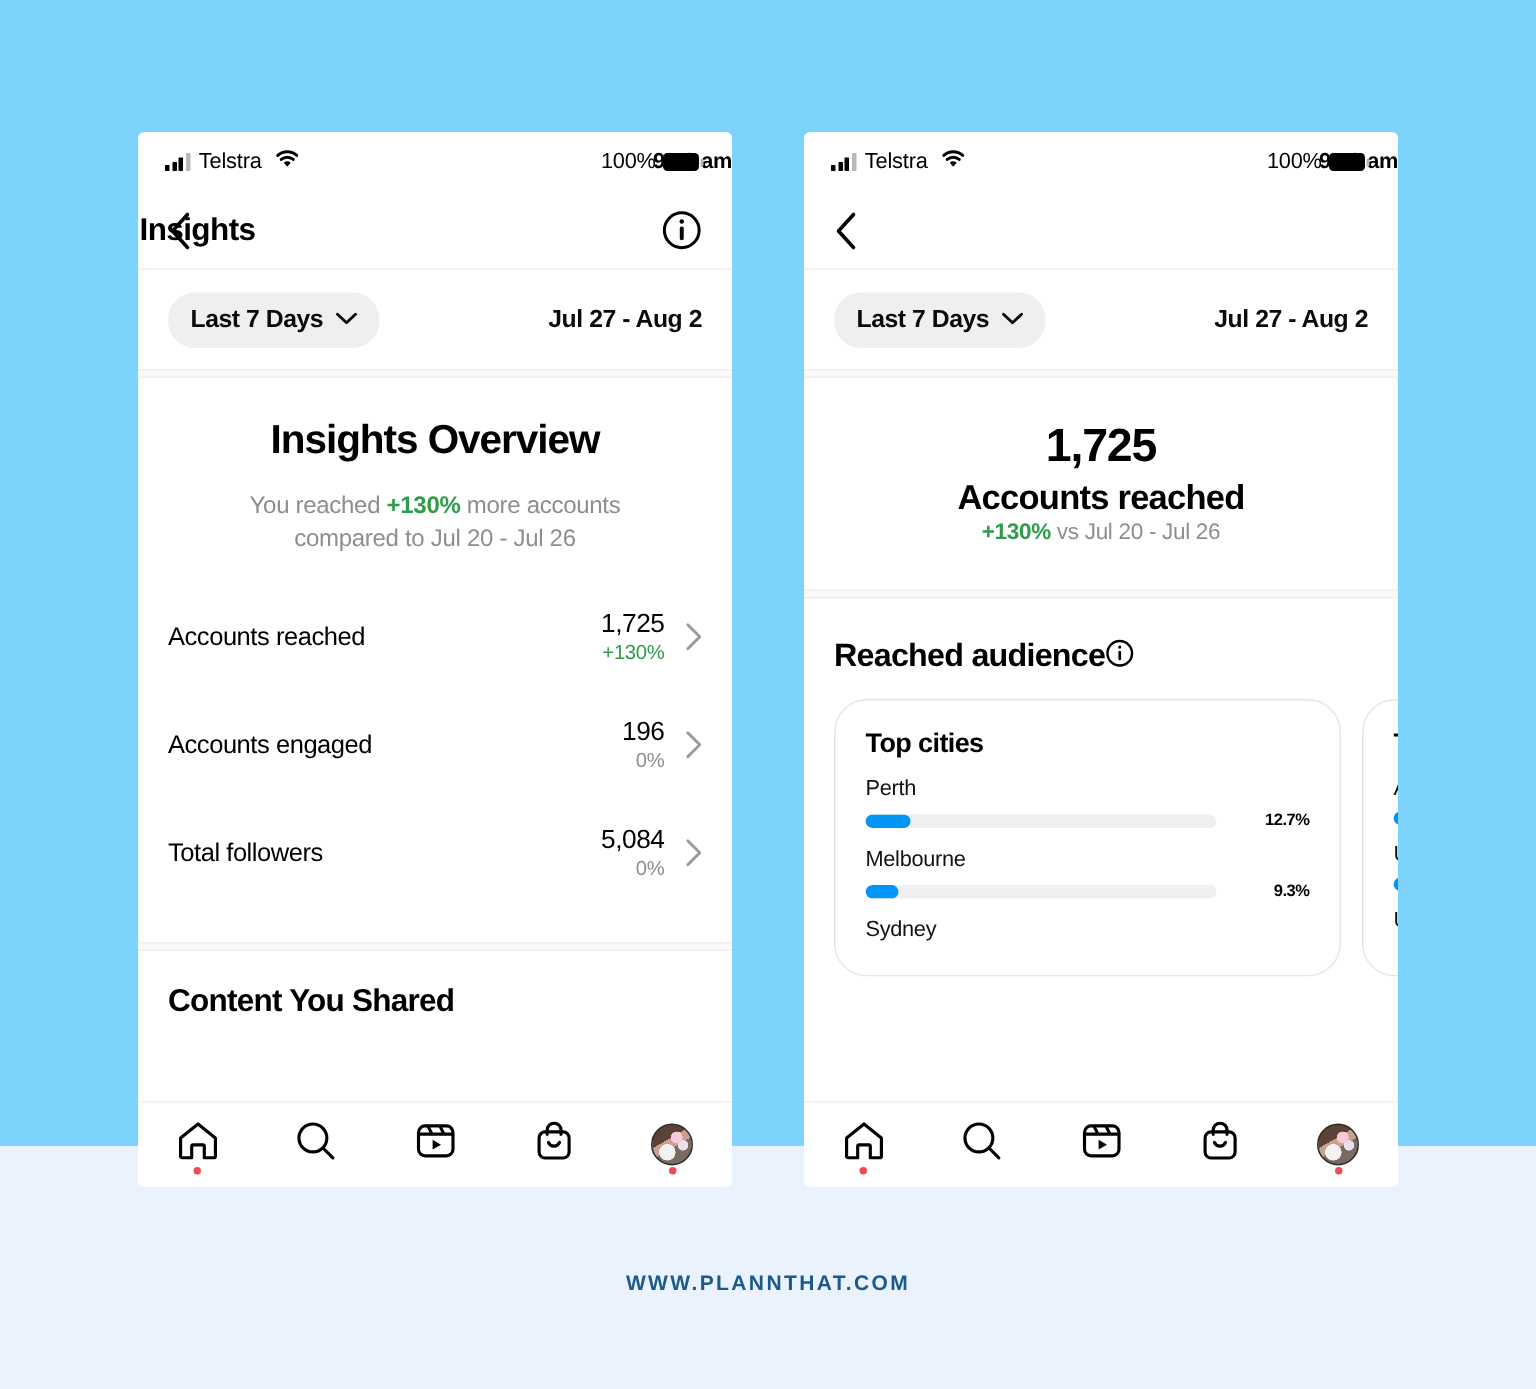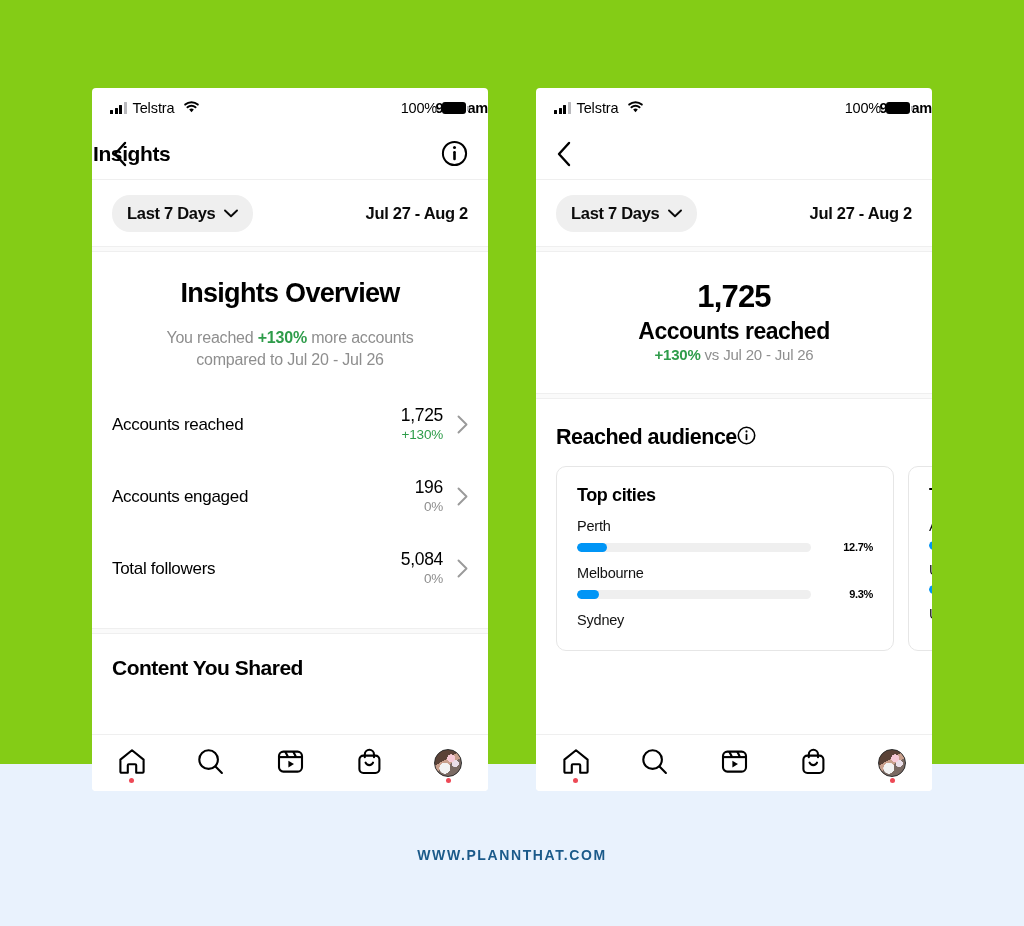--- a/index.html
+++ b/index.html
@@ -13,21 +13,21 @@
   body {
     background: #e9f2fd;
     font-family: "Liberation Sans", sans-serif;
     -webkit-font-smoothing: antialiased;
   }
 
   .stage {
     position: relative;
     width: 1024px;
     height: 764px;
-    background: #84cc16;
+    background: #7dd3fc;
   }
 
   
   .phone {
     position: absolute;
     background: #ffffff;
     overflow: hidden;
     border-radius: 4px;
   }
   .phone-left  { left: 92px;  top: 88px;  width: 396px; height: 703px; }
@@ -270,21 +270,21 @@
   .card-rail {
     display: flex;
     gap: 14px;
     padding: 0 20px;
     overflow: hidden;
   }
   .card {
     flex: 0 0 auto;
     background: #fff;
     border: 1px solid #e6e6e6;
-    border-radius: 10px;
+    border-radius: 22px;
     padding: 18px 20px 10px;
   }
   .card-main { width: 338px; }
   .card-next { width: 338px; }
   .card-title {
     font-size: 18px;
     font-weight: 700;
     color: #000;
     letter-spacing: -0.4px;
     margin-bottom: 12px;

